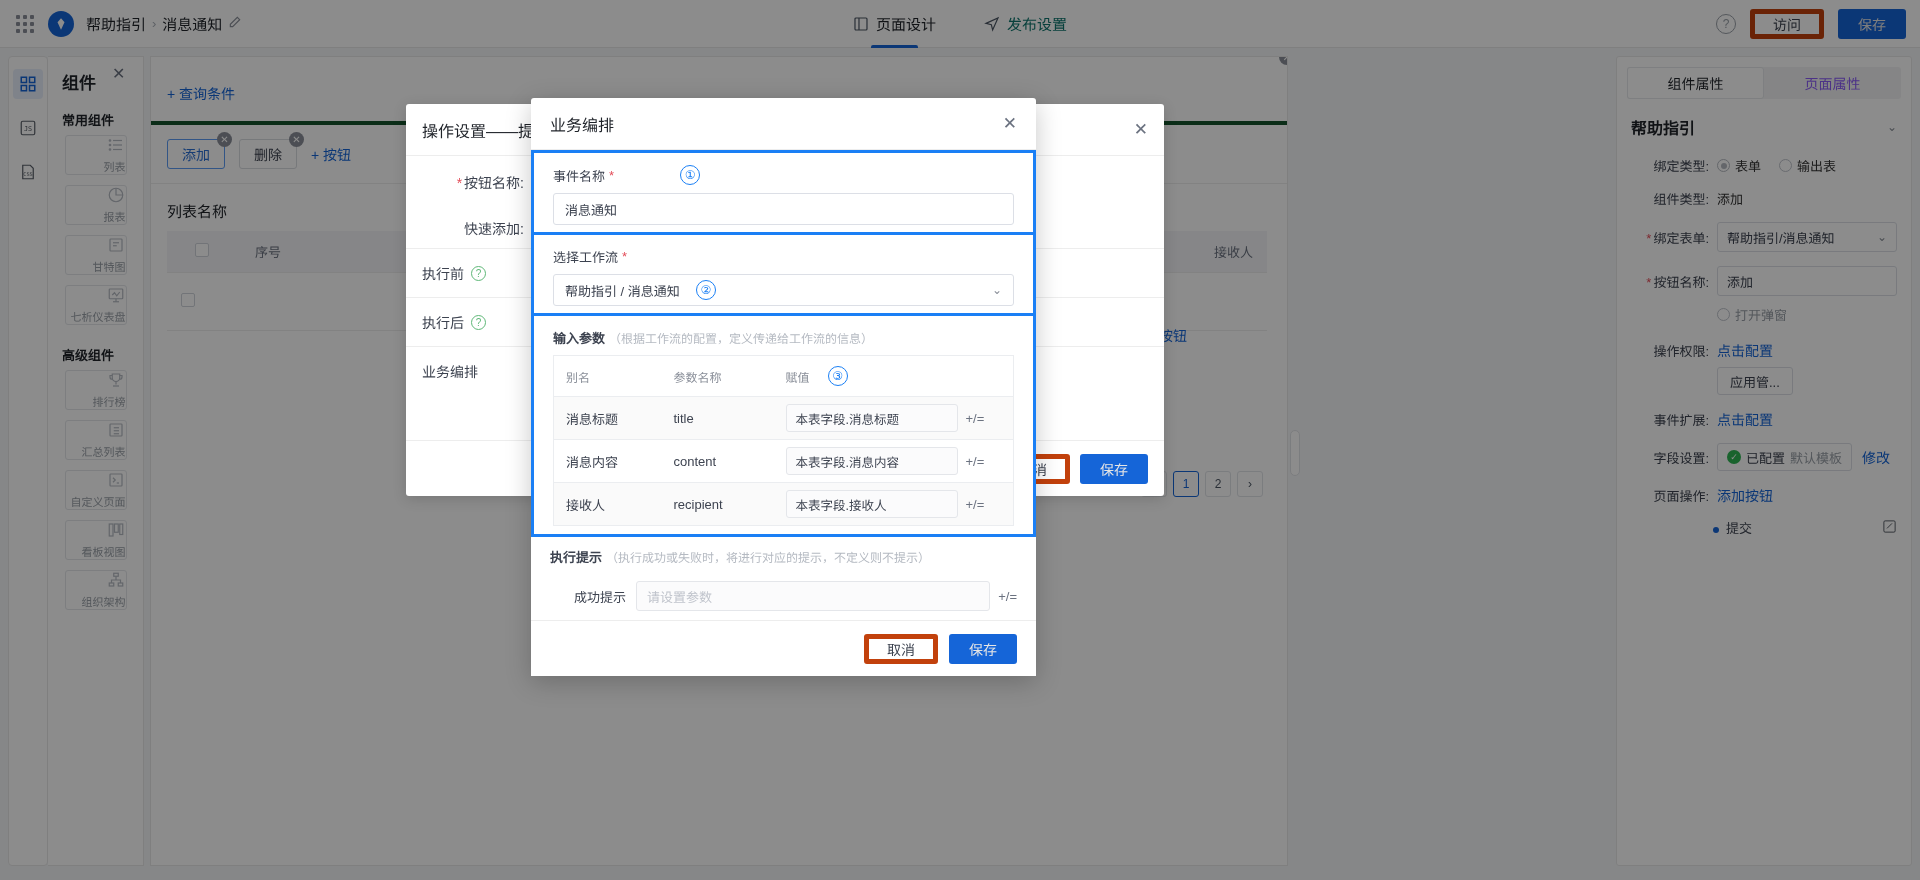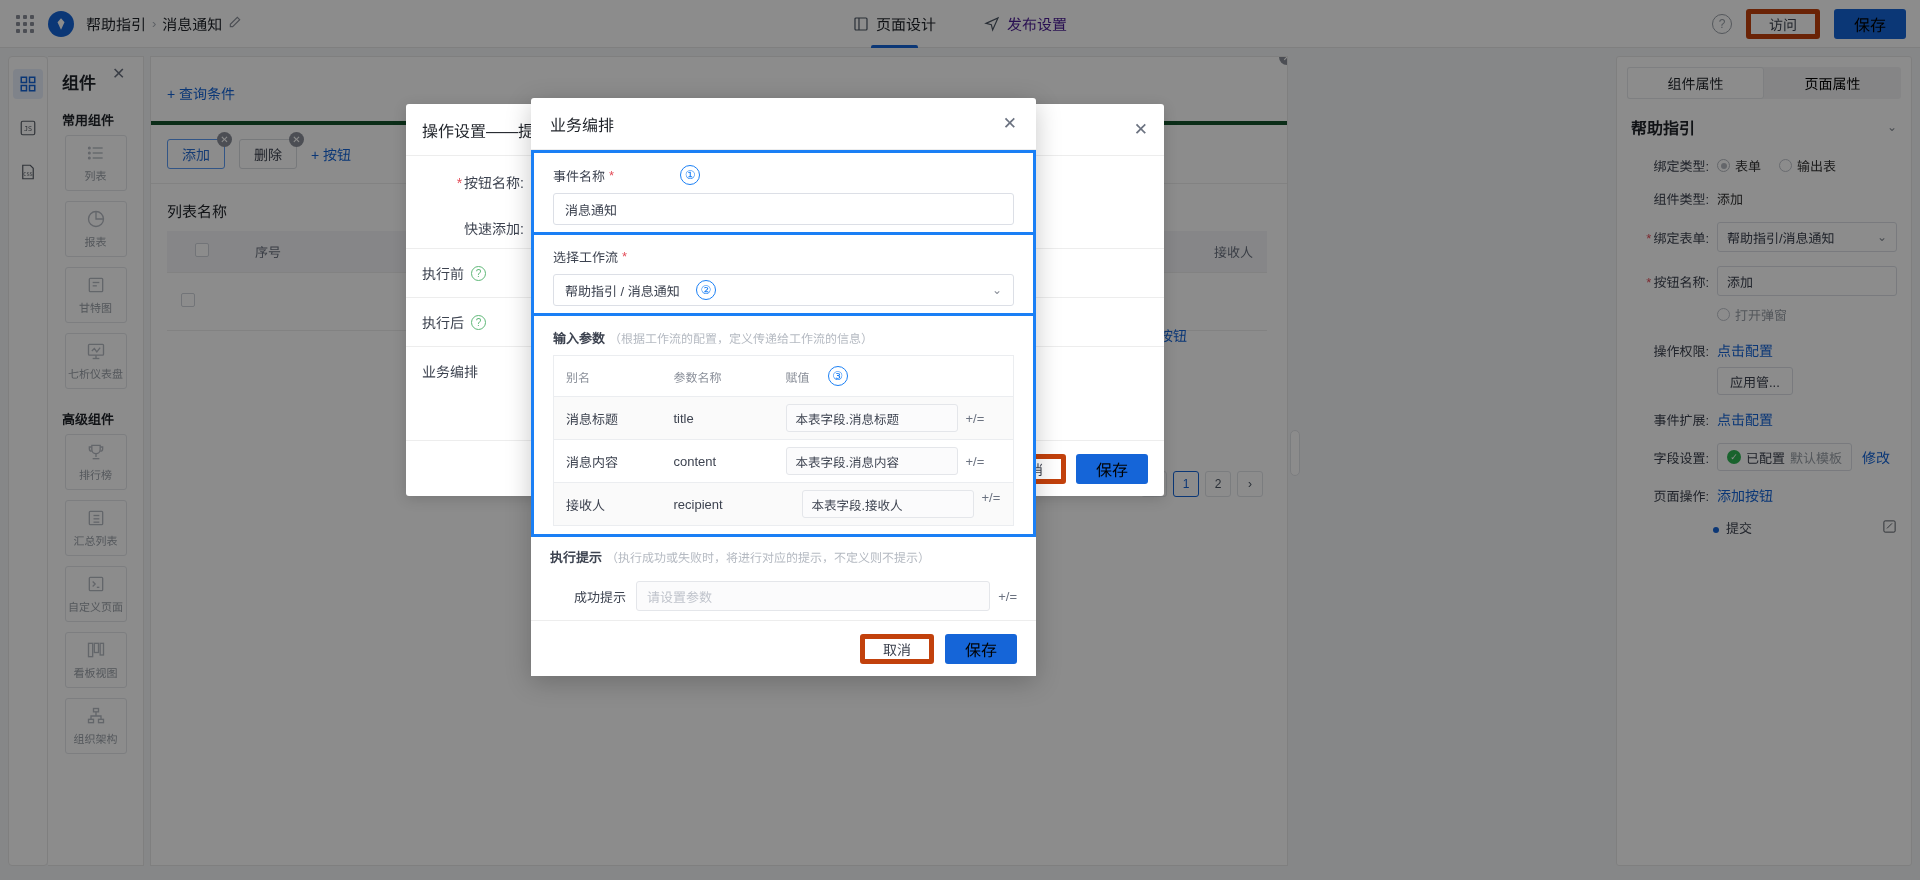--- a/index.html
+++ b/index.html
@@ -29,52 +29,52 @@
   .app-logo { width: 26px; height: 26px; border-radius: 50%; background: #1565d8;
     display: flex; align-items: center; justify-content: center; }
   .app-logo svg { width: 14px; height: 14px; }
   .crumb { font-size: 15px; color: #1f2329; }
   .crumb-sep { color: #a9afb8; margin: 0 6px; font-size: 13px; }
   .crumb-cur { font-size: 15px; color: #1f2329; }
   .pencil { margin-left: 6px; color: #8a8f99; cursor: pointer; }
   .tb-center { position:absolute; left: 50%; transform: translateX(-50%);
     display: flex; align-items: center; gap: 48px; height: 48px; }
   .tb-tab { display: flex; align-items: center; gap: 7px; font-size: 15px;
-    color: #4c1d95; height: 48px; cursor: pointer; position: relative; }
+    color: #0f766e; height: 48px; cursor: pointer; position: relative; }
   .tb-tab.active { color: #1f2329; }
   .tb-tab.active:after { content:""; position:absolute; bottom:0; left:18px; right:18px;
     height:3px; background:#1565d8; border-radius:2px 2px 0 0; }
   .tb-right { position: absolute; right: 14px; display: flex; align-items: center; gap: 14px; }
   .help-circle { width: 20px; height: 20px; border: 1.4px solid #9aa0a8; border-radius: 50%;
     display:flex; align-items:center; justify-content:center; font-size: 12px; color:#9aa0a8; cursor:pointer;}
   .btn-ghost { height: 30px; padding: 0 18px; border: 5px solid #c2410c; background: #fff;
     border-radius: 3px; font-size: 14px; color: #3d4350; display:flex; align-items:center; cursor:pointer;}
-  .btn-primary { height: 30px; padding: 0 20px; background: #1565d8; color: #000000; border: none;
-    border-radius: 3px; font-size: 16px; display:flex; align-items:center; cursor:pointer; }
+  .btn-primary { height: 30px; padding: 0 20px; background: #1565d8; color: #e5e5e5; border: none;
+    border-radius: 3px; font-size: 14px; display:flex; align-items:center; cursor:pointer; }
 
   
   .rail { position: absolute; top: 56px; left: 8px; width: 40px; height: 810px;
     background: #fff; border: 1px solid #e8e8e8; border-radius: 4px;
     display: flex; flex-direction: column; align-items: center; padding-top: 12px; gap: 14px; }
   .rail-btn { width: 30px; height: 30px; border-radius: 4px; display:flex;
     align-items:center; justify-content:center; cursor:pointer; }
   .rail-btn.active { background: #e8effb; }
   .rail-btn svg { width: 18px; height: 18px; }
 
   
   .comp-panel { position: absolute; top: 56px; left: 48px; width: 96px; height: 810px;
     background: #fff; border: 1px solid #e8e8e8; border-left: none; }
   .comp-head { display: flex; align-items: center; justify-content: space-between;
     padding: 12px 10px 6px 14px; }
   .comp-title { font-size: 17px; font-weight: bold; color: #1f2329; }
   .comp-close { color: #6b7280; font-size: 16px; cursor: pointer; line-height: 1;
     position: absolute; left: 112px; top: 66px;}
   .comp-group { font-size: 13px; font-weight: bold; color: #1f2329; padding: 10px 0 6px 14px; }
-  .comp-card { width: 62px; height: 56px; margin: 0 auto 10px auto; border: 1px solid #e4e6ea;
-    border-radius: 3px; display: flex; flex-direction: column; align-items: center;
+  .comp-card { width: 62px; height: 40px; margin: 0 auto 10px auto; border: 1px solid #e4e6ea;
+    border-radius: 3px; display: flex; flex-direction: column; align-items: flex-end;
     justify-content: center; gap: 4px; cursor: pointer; background:#fff; }
   .comp-card svg { width: 20px; height: 20px; stroke: #b5bac2; fill: none; }
   .comp-card span { font-size: 11px; color: #9aa0a8; }
 
   
   .canvas { position: absolute; top: 56px; left: 150px; width: 1138px; height: 810px;
     background: #fff; border: 1px solid #e8e8e8; overflow: hidden; }
   .canvas-close { position: absolute; right: -8px; top: -8px; width: 16px; height: 16px;
     background: #8a8f99; color: #fff; border-radius: 50%; font-size: 11px;
     display:flex; align-items:center; justify-content:center; cursor:pointer; z-index: 3;}
@@ -100,21 +100,21 @@
     display:flex; align-items:center; justify-content:center; font-size: 12px; color:#4b5563; cursor:pointer;}
   .pg.active { border-color: #1565d8; color: #1565d8; }
   .handle { position: absolute; right: -4px; top: 320px; width: 10px; height: 46px;
     background: #ffffff; border: 1px solid #e1e4e8; border-radius: 5px; z-index:4;}
 
   
   .rpanel { position: absolute; top: 56px; right: 8px; width: 296px; height: 810px;
     background: #fff; border: 1px solid #e8e8e8; border-radius: 3px; }
   .rtabs { display: flex; margin: 10px 10px 0 10px; background: #f2f3f5; border-radius: 3px; }
   .rtab { flex: 1; height: 32px; display: flex; align-items: center; justify-content: center;
-    font-size: 14px; color: #000000; cursor: pointer; border-radius: 3px; }
+    font-size: 14px; color: #8b5cf6; cursor: pointer; border-radius: 3px; }
   .rtab.active { background: #fff; color: #1f2329; box-shadow: 0 0 0 1px #e5e7eb inset; }
   .sec-head { display: flex; align-items: center; justify-content: space-between;
     padding: 16px 14px 10px 14px; }
   .sec-title { font-size: 16px; font-weight: bold; color: #1f2329; }
   .chev { color: #8a8f99; font-size: 12px; }
   .frow { display: flex; align-items: center; padding: 7px 14px; font-size: 13px; min-height: 30px; }
   .flabel { width: 86px; text-align: right; color: #3d4350; flex-shrink: 0; padding-right: 8px; }
   .req-star { color: #e34d59; margin-right: 2px; }
   .radio { width: 13px; height: 13px; border-radius: 50%; border: 1.5px solid #c0c4cc;
     display: inline-flex; align-items: center; justify-content: center; margin-right: 5px; background:#fff;}
@@ -607,21 +607,21 @@
                 <span style="display:inline-flex;align-items:center;">
                   <span class="val-input">本表字段.消息内容</span>
                   <span class="pm">+/=</span>
                 </span>
               </td>
             </tr>
             <tr>
               <td>接收人</td>
               <td>recipient</td>
               <td>
-                <span style="display:inline-flex;align-items:flex-start;margin-left:16px;">
+                <span style="display:inline-flex;align-items:center;">
                   <span class="val-input">本表字段.接收人</span>
                   <span class="pm">+/=</span>
                 </span>
               </td>
             </tr>
           </tbody>
         </table>
       </div>
 
       <div class="blk" style="padding-top:10px;">

